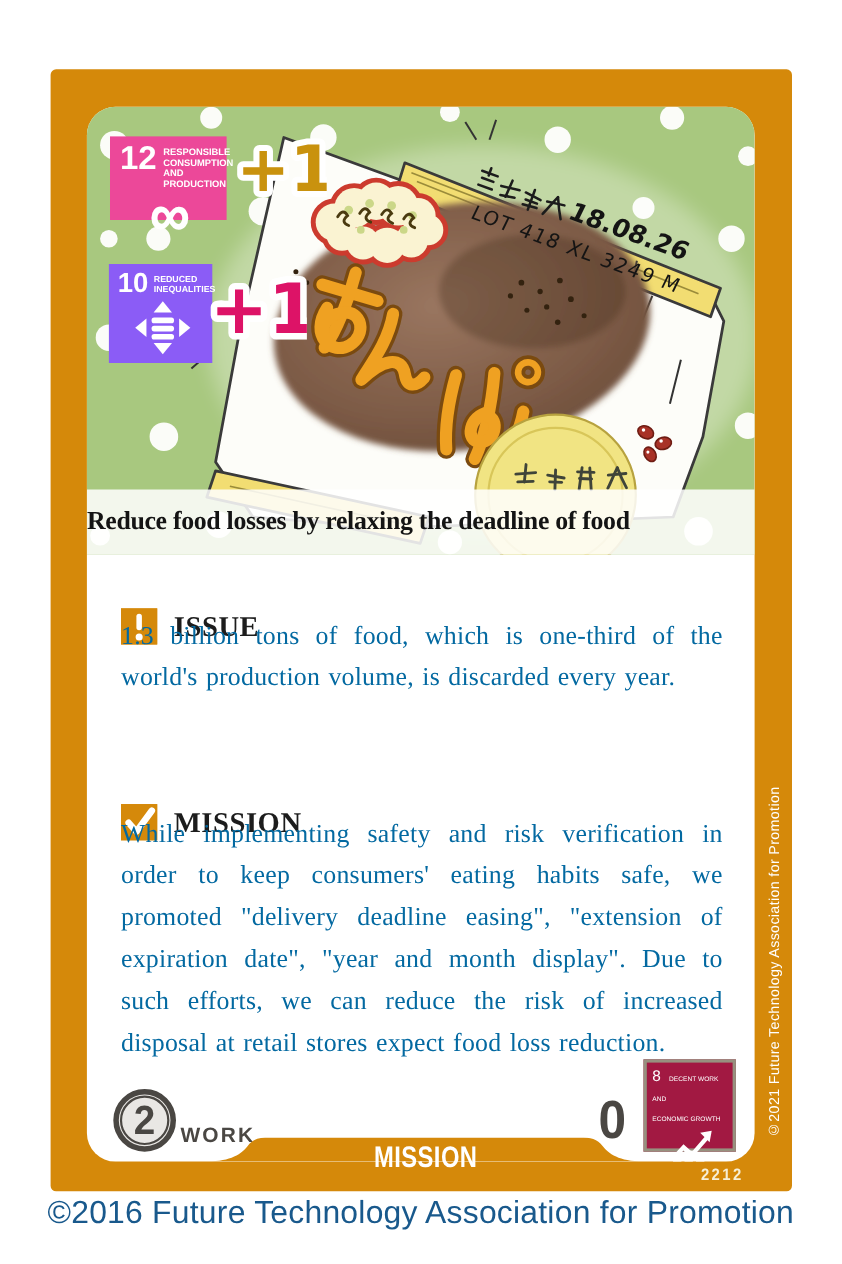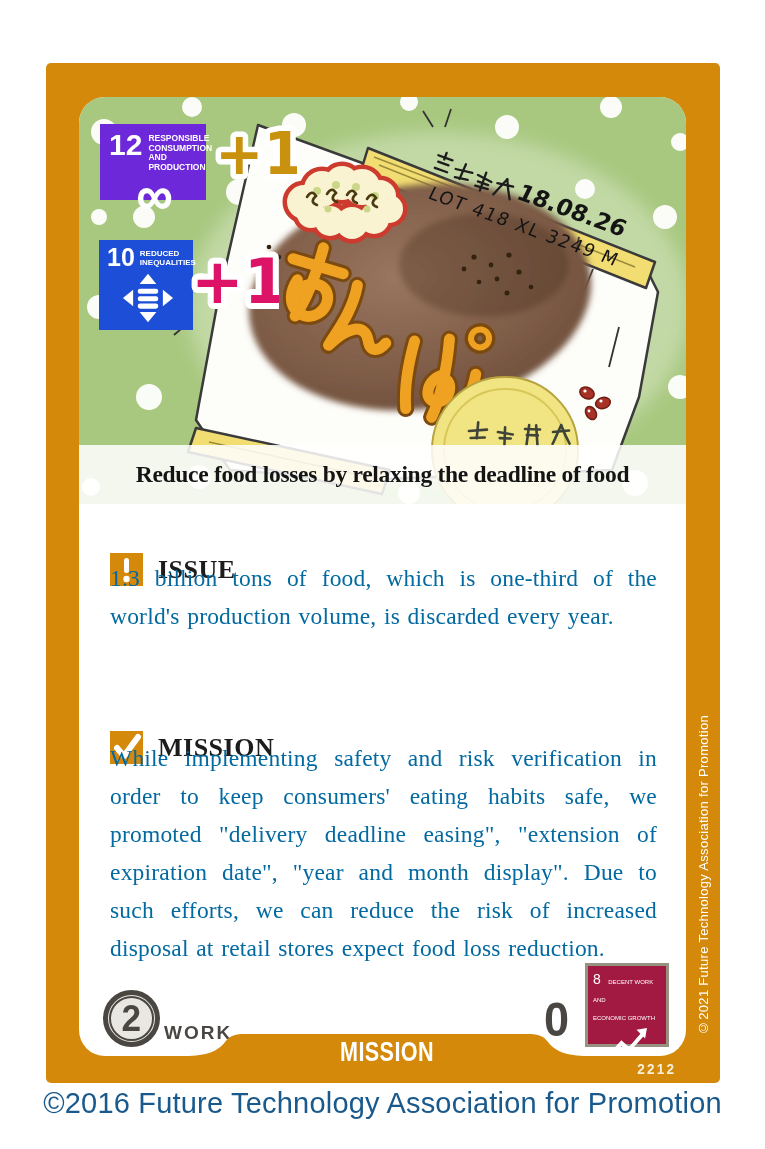--- a/index.html
+++ b/index.html
@@ -10,37 +10,37 @@
   .inner{position:absolute;left:33px;top:34px;width:607px;height:959px;
          background:#fff;border-radius:26px;overflow:hidden;}
   .art{position:absolute;left:0;top:0;width:607px;height:407px;background:#A8C87F;}
   .art svg.scene{position:absolute;left:0;top:0;}
 
   
   .sdg{position:absolute;color:#fff;box-sizing:border-box;}
   .sdg .hd{display:flex;align-items:flex-start;}
   .sdg .num{font-weight:bold;line-height:0.95;}
   .sdg .lbl{font-weight:bold;text-transform:uppercase;}
-  .sdg12{left:21px;top:27px;width:106px;height:76px;background:#6d28d9;padding:7px 6px 2px 9px;}
+  .sdg12{left:21px;top:27px;width:106px;height:76px;background:#ec4899;padding:7px 6px 2px 9px;}
   .sdg12 .num{font-size:30px;margin-right:6px;}
   .sdg12 .lbl{font-size:8.5px;line-height:9.5px;padding-top:3px;}
   .sdg12 .sym{text-align:center;font-size:50px;line-height:44px;margin-top:2px;
               -webkit-text-stroke:2px #fff;}
-  .sdg10{left:20px;top:143px;width:94px;height:90px;background:#1d4ed8;padding:6px 5px 2px 8px;}
+  .sdg10{left:20px;top:143px;width:94px;height:90px;background:#8b5cf6;padding:6px 5px 2px 8px;}
   .sdg10 .num{font-size:25px;margin-right:5px;}
   .sdg10 .lbl{font-size:8px;line-height:9px;padding-top:3px;}
   .sdg10 .sym{text-align:center;margin-top:2px;}
   .plus{position:absolute;}
   .plus text{font-family:"DejaVu Sans","Liberation Sans",sans-serif;}
   .plus12{left:130px;top:20px;}
   .plus10{left:106px;top:144px;}
 
   
   .titleband{position:absolute;left:0;top:348px;width:607px;height:59px;
-             background:rgba(255,255,255,0.86);display:flex;align-items:center;justify-content:center;}
+             background:rgba(255,255,255,0.86);display:flex;align-items:center;}
   .titleband .t{font-family:"Liberation Serif","DejaVu Serif",serif;font-weight:bold;
                 font-size:23.5px;letter-spacing:-0.3px;color:#141414;white-space:nowrap;}
 
   
   .sec-head{position:absolute;left:31px;display:flex;align-items:center;margin-top:36px;}
   .sec-ico{width:33px;height:33px;background:#D5890A;display:flex;align-items:center;
            justify-content:center;margin-right:15px;flex:0 0 auto;}
   .sec-ttl{font-family:"Liberation Serif","DejaVu Serif",serif;font-weight:bold;
            font-size:26px;letter-spacing:0.5px;color:#1c1c1c;}
   .para{position:absolute;left:31px;width:547px;font-family:"Liberation Serif","DejaVu Serif",serif;

